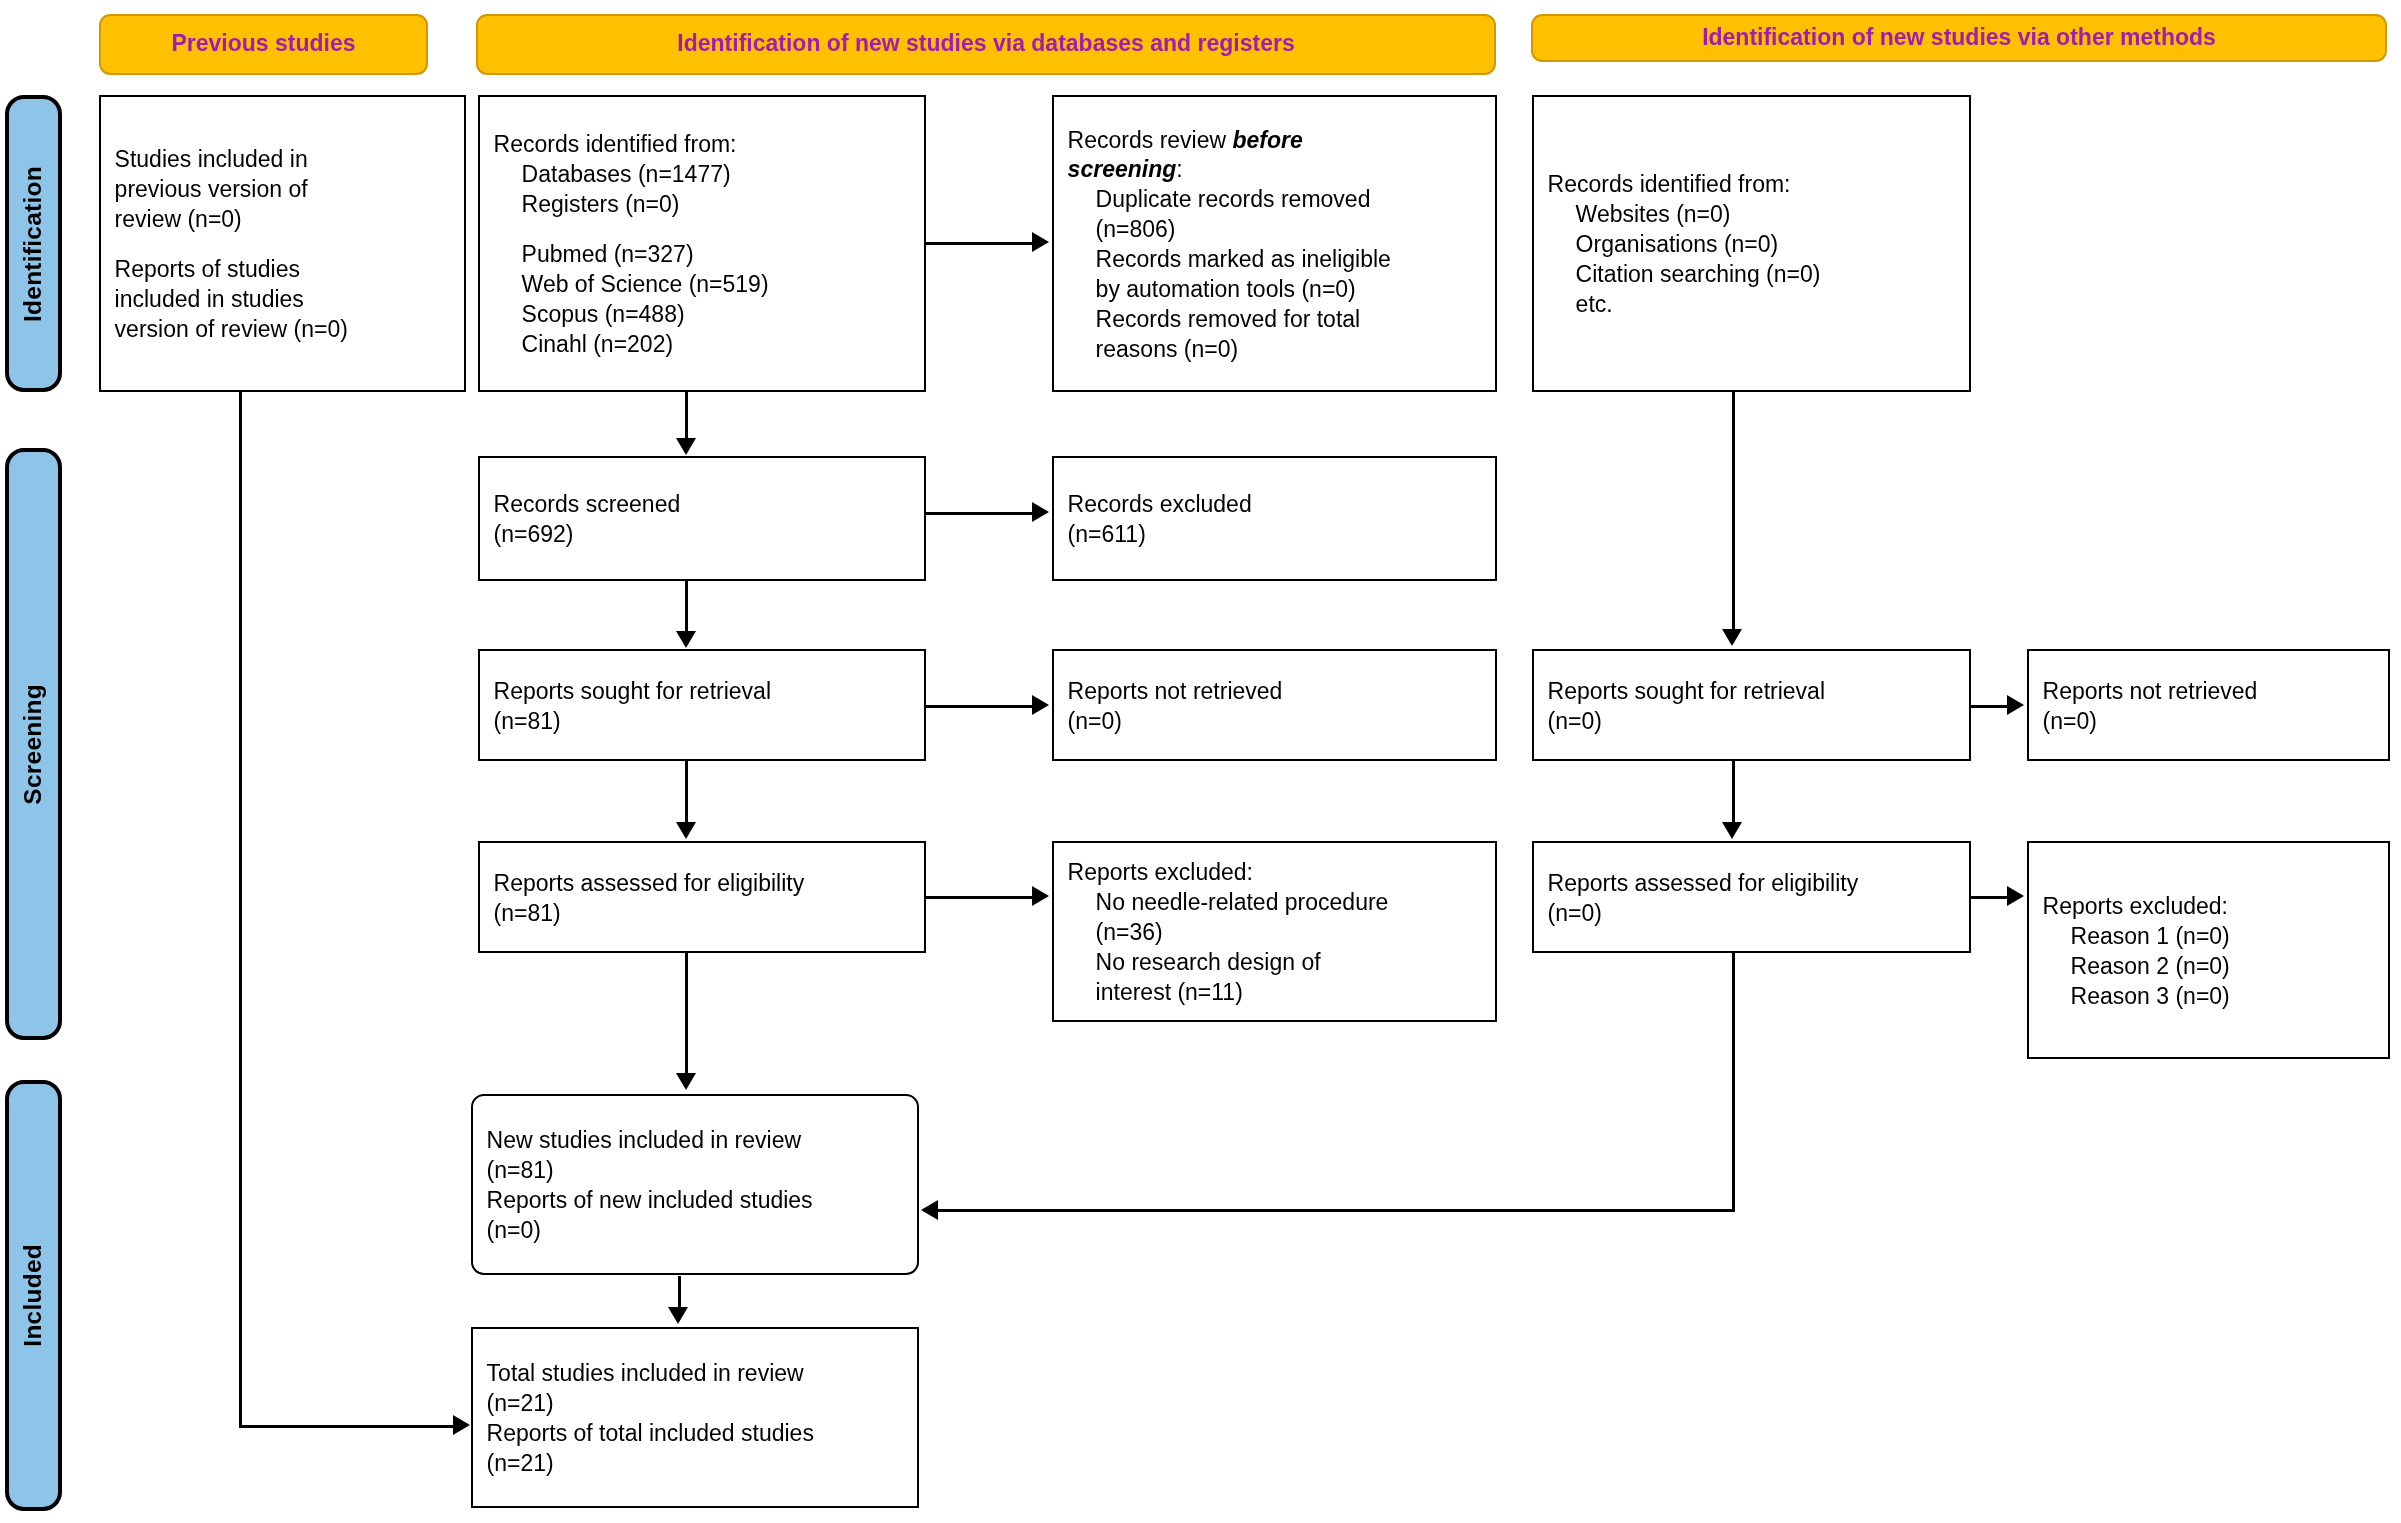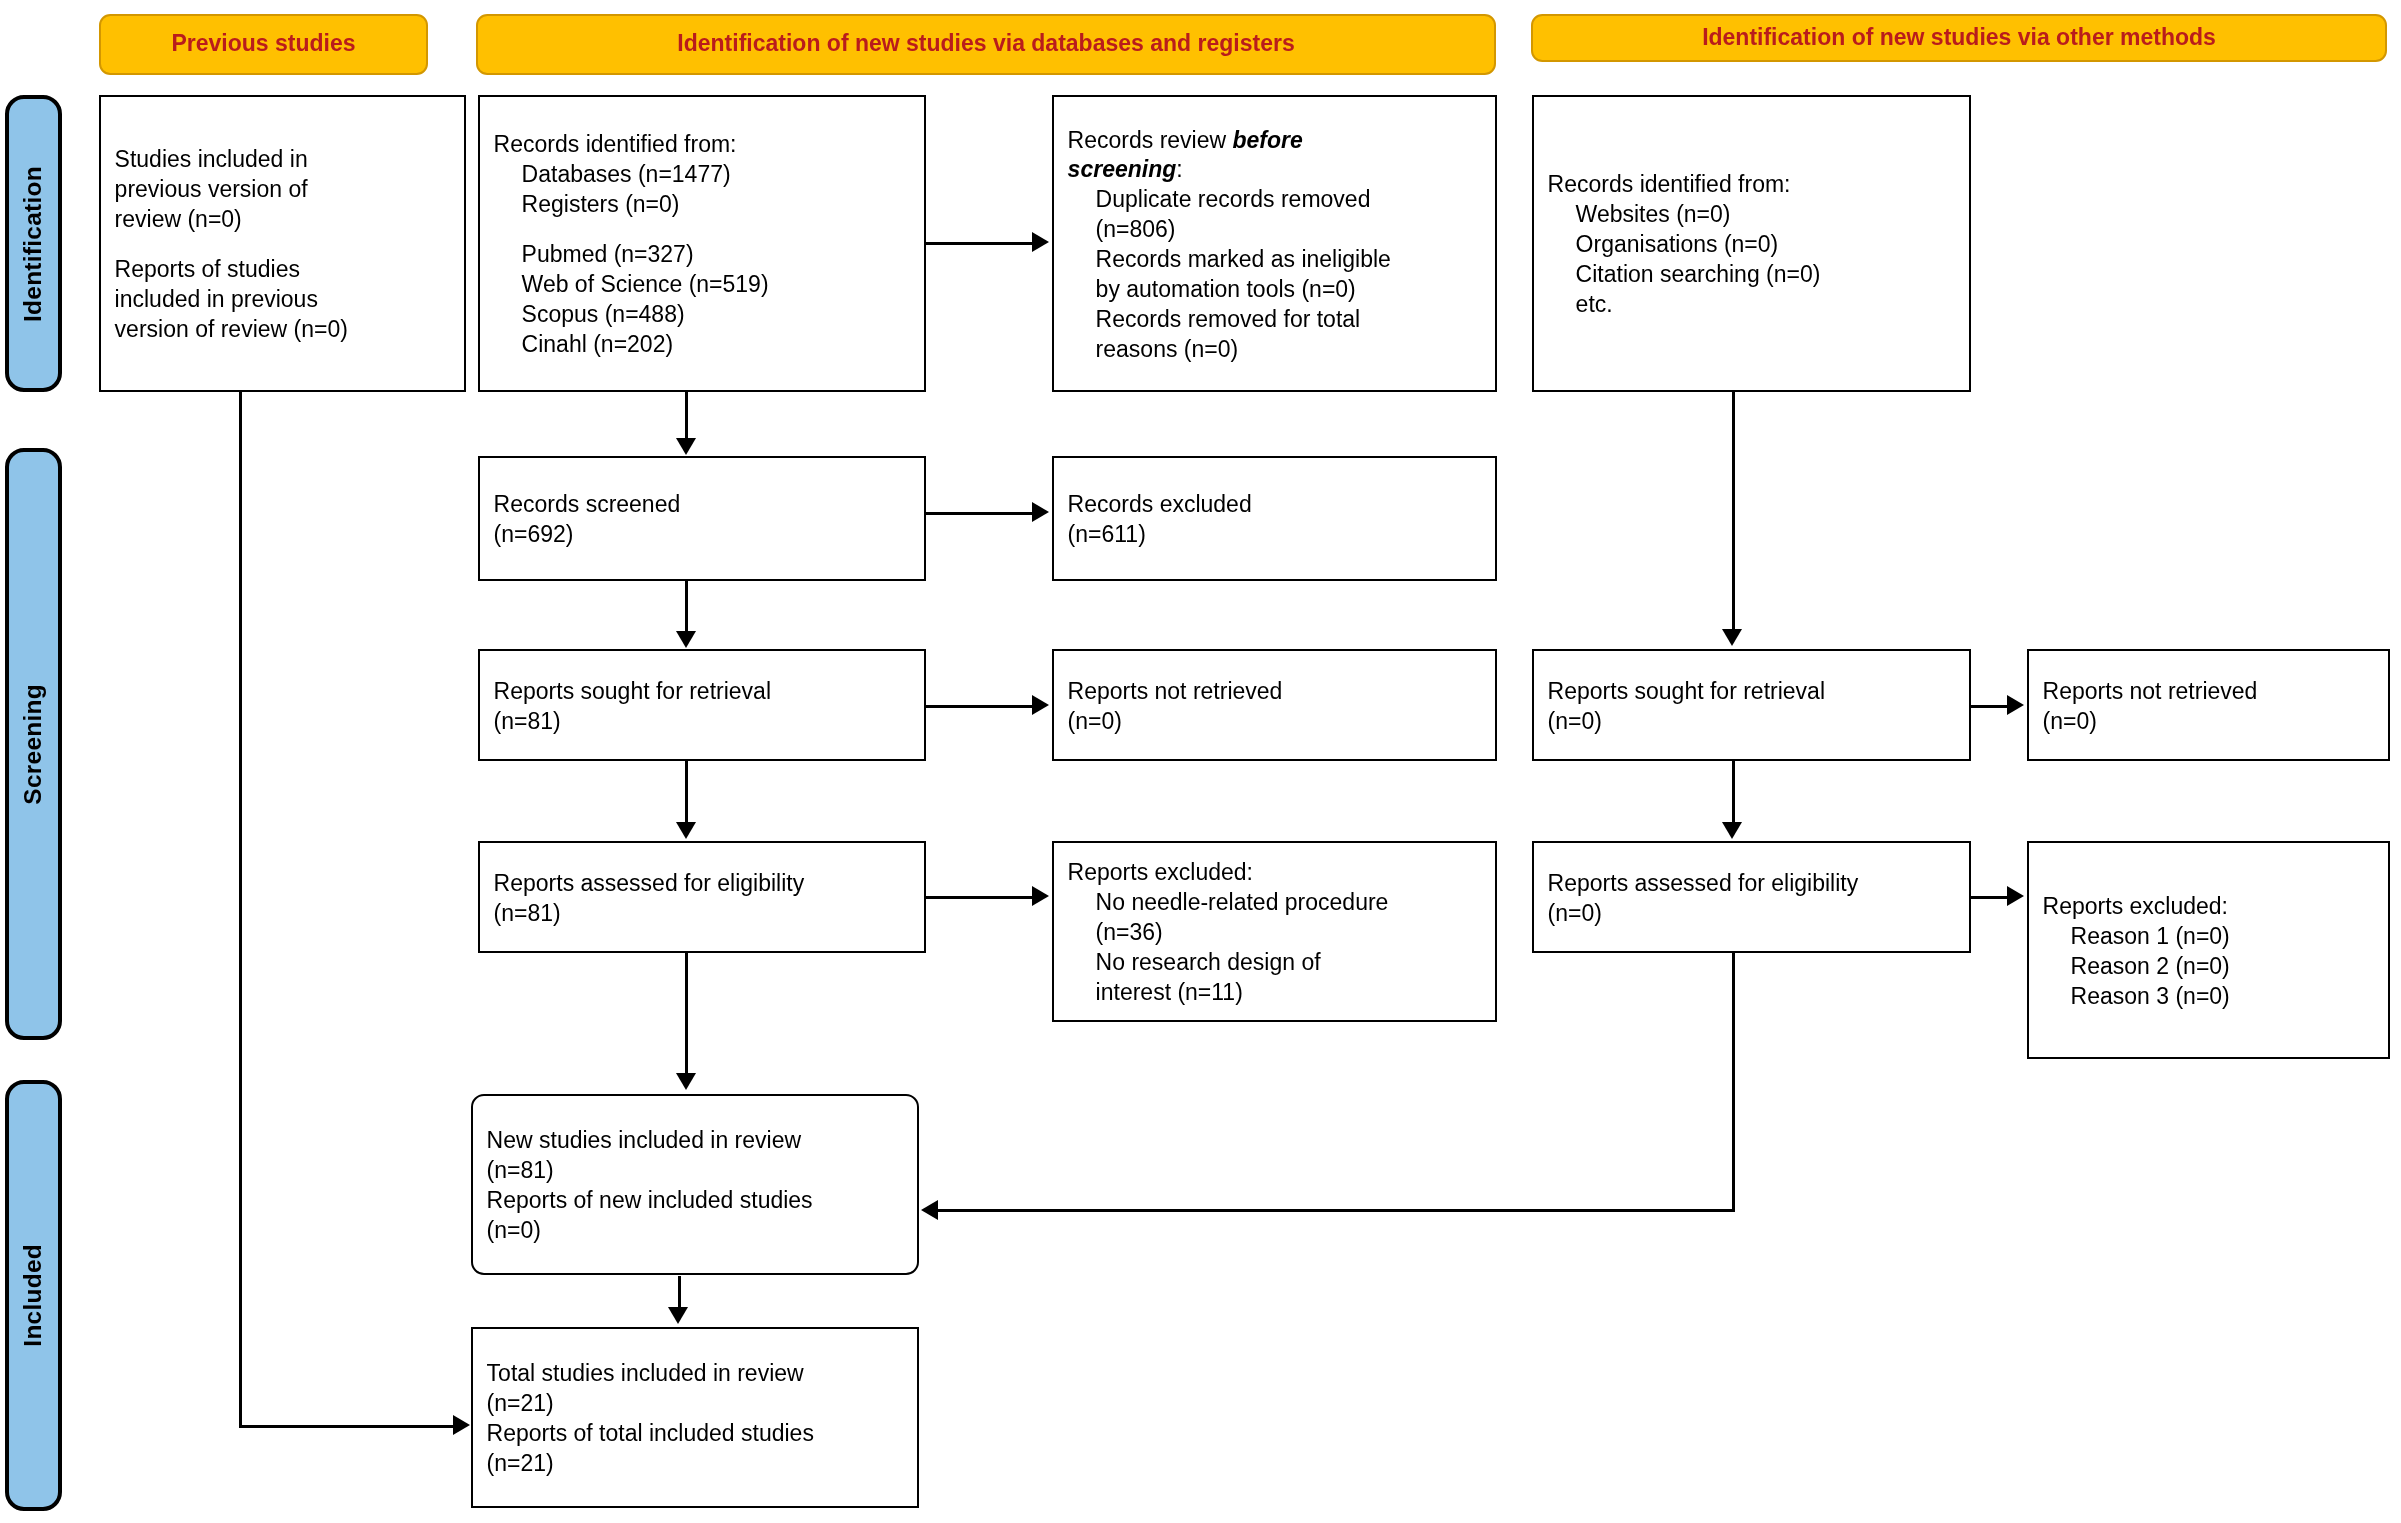--- a/index.html
+++ b/index.html
@@ -40,21 +40,21 @@
   
   .colhead{
     position:absolute;
     background:#FFC000;
     border:2.3px solid #D39700;
     border-radius:11.3px;
     box-sizing:border-box;
     display:flex;
     align-items:center;
     justify-content:center;
-    color:#b91c1c;
+    color:#a21caf;
     font-weight:bold;
     font-size:23px;
     text-align:center;
     line-height:1.1;
   }
 
   
   .box{
     position:absolute;
     background:#ffffff;
@@ -108,21 +108,21 @@
   <div class="colhead" style="left:1531px; top:13.6px; width:856px; height:48px;">
     <span>Identification of new studies via other methods</span>
   </div>
 
   <div class="box" style="left:99px; top:95px; width:367px; height:297px;">
     <span class="ln">Studies included in</span>
     <span class="ln">previous version of</span>
     <span class="ln">review (n=0)</span>
     <span class="gap"></span>
     <span class="ln">Reports of studies</span>
-    <span class="ln">included in previous</span>
+    <span class="ln">included in studies</span>
     <span class="ln">version of review (n=0)</span>
   </div>
 
   <div class="box" style="left:478px; top:95px; width:448px; height:297px;">
     <span class="ln">Records identified from:</span>
     <span class="ln ind">Databases (n=1477)</span>
     <span class="ln ind">Registers (n=0)</span>
     <span class="gap"></span>
     <span class="ln ind">Pubmed (n=327)</span>
     <span class="ln ind">Web of Science (n=519)</span>

